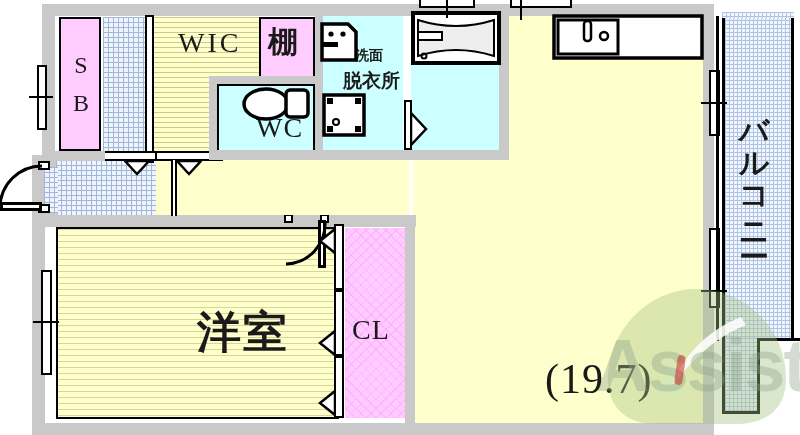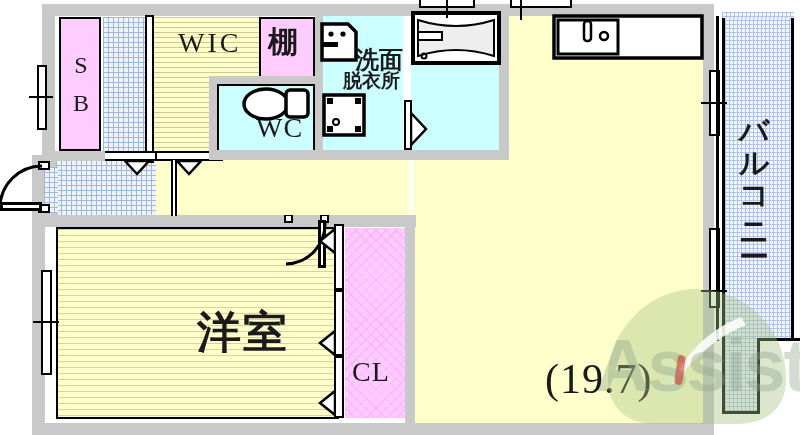--- a/index.html
+++ b/index.html
@@ -115,21 +115,21 @@
 
   <div class="abs" style="left:216px;top:152px;width:9px;height:9px;background:#fff;border:2px solid #000;"></div>
   <div class="abs" style="left:251px;top:152px;width:9px;height:9px;background:#fff;border:2px solid #000;"></div>
   <div class="abs" style="left:216px;top:159px;width:8px;height:44px;background:#fff;border:3px solid #000;"></div>
   <svg class="abs" style="left:216px;top:158px;width:48px;height:48px;" viewBox="0 0 48 48">
     <path d="M42 2 A40 40 0 0 1 3 44" fill="none" stroke="#000" stroke-width="3"></path>
   </svg>
 
   <div class="abs wall" style="left:315px;top:8px;width:10px;height:150px;"></div>
   <div class="abs f-cyan" style="left:323px;top:16px;width:80px;height:136px;"></div>
-  <div class="lbl lbl-jp" style="left:355px;top:48px;font-size:24px;">洗面</div>
+  <div class="lbl lbl-jp" style="left:355px;top:48px;font-size:14px;">洗面</div>
   <div class="lbl lbl-jp" style="left:343px;top:71px;font-size:19px;">脱衣所</div>
 
   <svg class="abs" style="left:318px;top:20px;width:42px;height:48px;" viewBox="0 0 42 48">
     <path d="M4 4 H30 L38 12 V40 H4 Z" fill="#fff" stroke="#000" stroke-width="3.5"></path>
     <circle cx="13" cy="14" r="2.6" fill="#000"></circle>
     <circle cx="25" cy="14" r="2.6" fill="#000"></circle>
     <rect x="4" y="22" width="16" height="5" fill="#000"></rect>
   </svg>
 
   <svg class="abs" style="left:321px;top:92px;width:46px;height:46px;" viewBox="0 0 46 46">
@@ -203,21 +203,21 @@
 
   <div class="abs" style="left:284px;top:214px;width:9px;height:9px;background:#fff;border:2px solid #000;"></div>
   <div class="abs" style="left:320px;top:214px;width:9px;height:9px;background:#fff;border:2px solid #000;"></div>
   <div class="abs" style="left:318px;top:220px;width:8px;height:48px;background:#fff;border:3px solid #000;"></div>
   <svg class="abs" style="left:283px;top:220px;width:46px;height:48px;" viewBox="0 0 46 48">
     <path d="M42 2 A40 40 0 0 1 3 44" fill="none" stroke="#000" stroke-width="3"></path>
   </svg>
 
   <div class="abs f-pink-hatch" style="left:345px;top:228px;width:62px;height:190px;"></div>
   <div class="abs wall" style="left:405px;top:220px;width:10px;height:203px;"></div>
-  <div class="lbl" style="left:352px;top:316px;font-size:28px;letter-spacing:1px;margin-top:42px;">CL</div>
+  <div class="lbl" style="left:352px;top:316px;font-size:28px;letter-spacing:1px;">CL</div>
 
   <div class="abs" style="left:334px;top:224px;width:10px;height:66px;background:#fff;border:2px solid #000;"></div>
   <div class="abs" style="left:334px;top:290px;width:10px;height:66px;background:#fff;border:2px solid #000;"></div>
   <div class="abs" style="left:334px;top:356px;width:10px;height:62px;background:#fff;border:2px solid #000;"></div>
   <svg class="abs" style="left:318px;top:228px;width:18px;height:26px;" viewBox="0 0 18 26">
     <path d="M17 1 L2 13 L17 25 Z" fill="#fff" stroke="#000" stroke-width="2.5"></path>
   </svg>
   <svg class="abs" style="left:318px;top:330px;width:18px;height:26px;" viewBox="0 0 18 26">
     <path d="M17 1 L2 13 L17 25 Z" fill="#fff" stroke="#000" stroke-width="2.5"></path>
   </svg>

